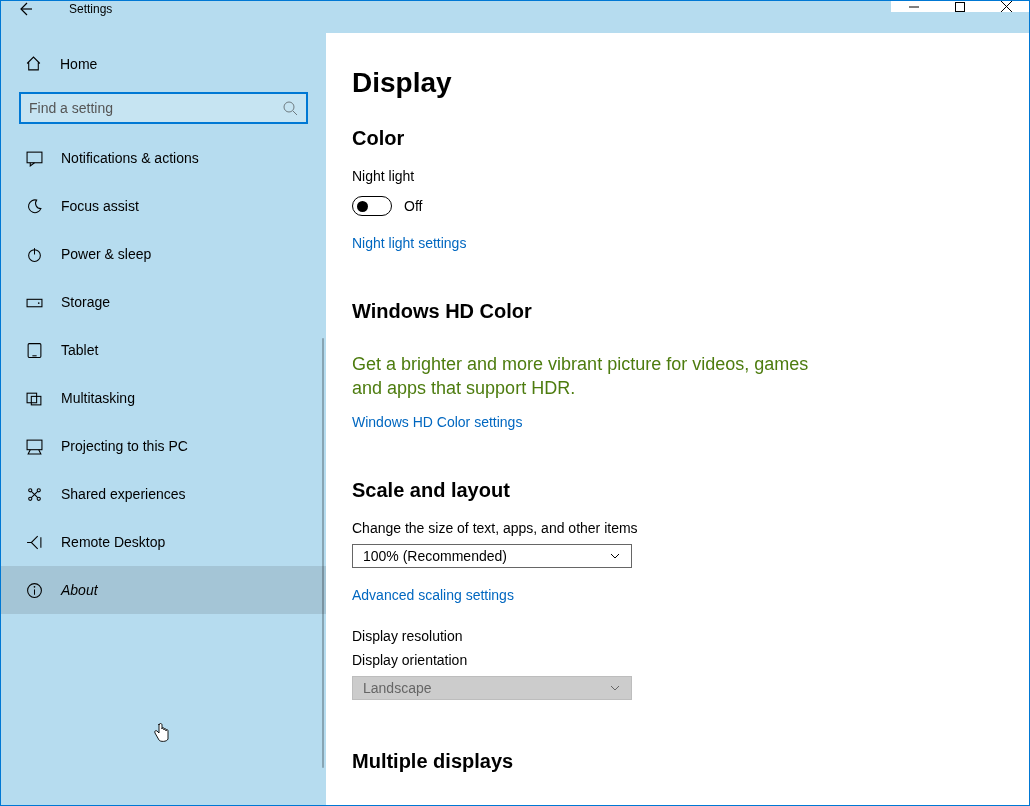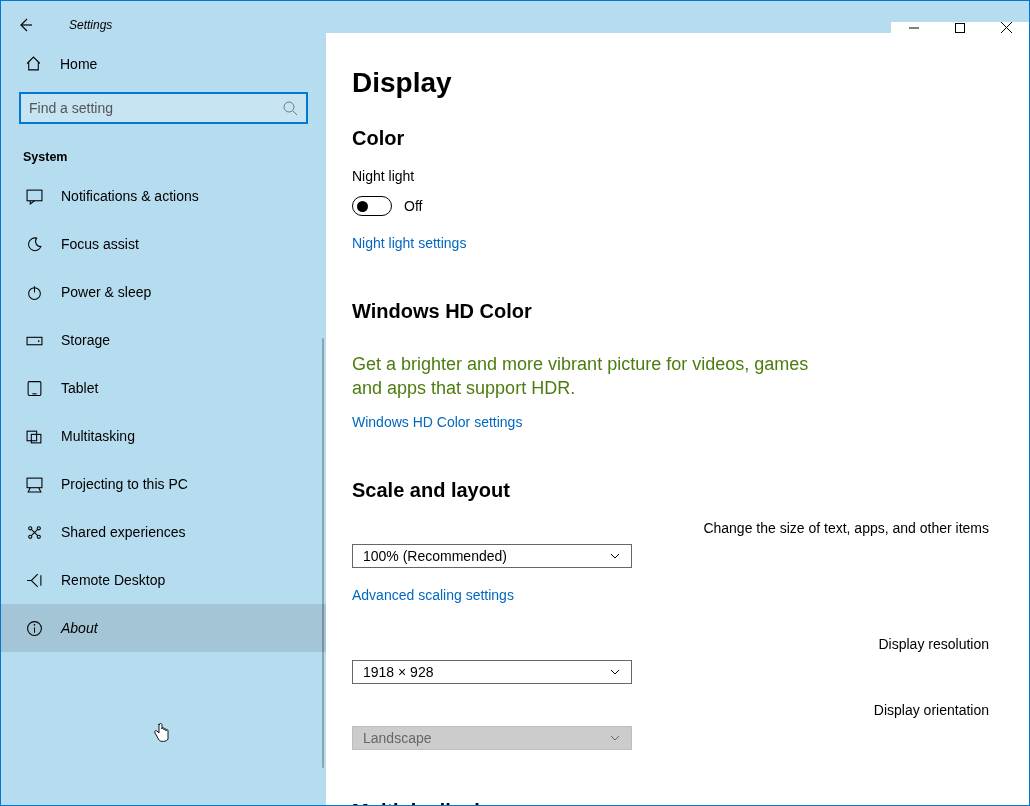--- a/index.html
+++ b/index.html
@@ -4,23 +4,22 @@
 <style>
   * { box-sizing: border-box; margin: 0; padding: 0; font-family: "Segoe UI", Arial, sans-serif; }
   html, body { width: 1030px; height: 806px; overflow: hidden; }
   .window {
     width: 1030px; height: 806px;
     border: 1px solid #0078d4;
     display: flex; flex-direction: column;
     background: #fff;
   }
   .titlebar {
-    height: 32px; display: flex; align-items: flex-end;
+    height: 32px; display: flex; align-items: flex-start;
     background: #b6dcef;
-    font-style: italic;
   }
   .titlebar .back {
     width: 48px; display:flex; align-items:center; justify-content:center;
     cursor: pointer;
   }
   .titlebar .title {
     flex: 0 0 auto; display:flex; align-items:center;
     font-size: 12px; color:#000; padding-left: 20px;
   }
   .titlebar .spacer { flex: 1; background:#fff; }
@@ -91,21 +90,21 @@
   .section-gap { height: 38px;}
   .desc { font-size:18px; color:#4d7c0f; max-width:470px; margin-bottom:12px; line-height:1.35;margin-top:29px;}
   .dropdown {
     width:280px; height:24px; border:1px solid #666;
     display:flex; align-items:center; justify-content:space-between;
     padding: 0 10px; font-size:14px; cursor:pointer; background:#fff;
     margin-bottom: 18px;
   }
   .dropdown.disabled { background:#ccc; border-color:#bdbdbd; color:#666; cursor:default;}
   .chev { width:12px; height:12px;}
-  .field-label { font-size:14px; margin-bottom:8px; margin-top:12px;text-align:right;}
+  .field-label { font-size:14px; margin-bottom:8px; margin-top:4px;}
   .cursor-hand {
     position:absolute; left:152px; top:690px; pointer-events:none;
   }
   svg { display:block; }
 </style>
 </head>
 <body>
 
 <div class="window">
 
@@ -154,21 +153,20 @@
       <div class="search-wrap">
         <div class="search">
           <input type="text" placeholder="Find a setting" style="">
           <svg class="sicon" viewBox="0 0 16 16">
               <circle cx="7" cy="7" r="5" stroke="#333" fill="none"></circle>
               <line x1="11" y1="11" x2="15" y2="15" stroke="#333"></line>
             </svg>
         </div>
       </div>
 
-      <div class="group-label">System</div>
 
       <div class="nav">
         <div class="nav-item">
           <span class="nicon">
               <svg width="17" height="17" viewBox="0 0 16 16">
                 <rect x="1" y="2" width="14" height="10" stroke="#000" fill="none"></rect>
                 <path d="M4 12 L4 15 L8 12" stroke="#000" fill="none"></path>
               </svg>
             </span>
           <span>Notifications &amp; actions</span>
@@ -295,26 +293,20 @@
       <div class="dropdown">
         <span>100% (Recommended)</span>
         <svg class="chev" viewBox="0 0 12 12">
             <path d="M2 4 L6 8 L10 4" stroke="#000" fill="none"></path>
           </svg>
       </div>
       <span class="link">Advanced scaling settings</span>
 
       <div style="height:20px"></div>
       <div class="field-label">Display resolution</div>
-      <div class="dropdown">
-        <span>1918 × 928</span>
-        <svg class="chev" viewBox="0 0 12 12">
-            <path d="M2 4 L6 8 L10 4" stroke="#000" fill="none"></path>
-          </svg>
-      </div>
 
       <div class="field-label">Display orientation</div>
       <div class="dropdown disabled">
         <span>Landscape</span>
         <svg class="chev" viewBox="0 0 12 12">
             <path d="M2 4 L6 8 L10 4" stroke="#666" fill="none"></path>
           </svg>
       </div>
 
       <div style="height:22px"></div>

